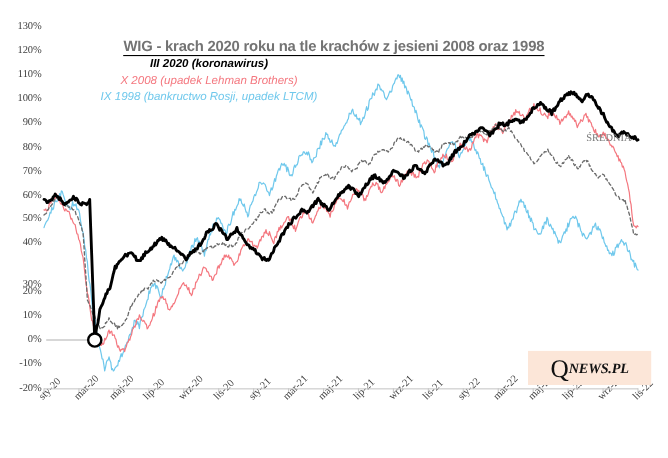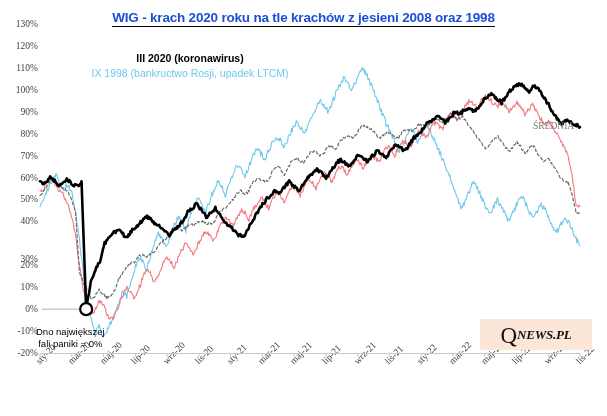--- a/index.html
+++ b/index.html
@@ -23,45 +23,46 @@
   svg.chart-svg {
     position: absolute;
     left: 0; top: 0;
     width: 607px;
     height: 416px;
     display: block;
   }
   .chart-title {
     position: absolute;
     left: 0;
-    top: 10px;
+    top: 34px;
     width: 607px;
     text-align: center;
     font-family: "Liberation Sans", sans-serif;
     font-size: 13.5px;
     font-weight: bold;
-    color: #1d4ed8;
+    color: #737373;
     letter-spacing: -0.2px;
   }
   .chart-title span.tt {
     border-bottom: 1.5px solid #000;
     padding-bottom: 1px;
   }
   .legend-block {
     position: absolute;
     left: 40px;
     top: 51px;
     width: 300px;
     text-align: center;
     line-height: 15px;
   }
   .legend-line {
     font-family: "Liberation Sans", sans-serif;
     font-size: 10.5px;
     white-space: nowrap;
+    font-style: italic;
   }
   .legend-black { color: #000000; font-weight: bold; }
   .legend-red   { color: #F4777F; }
   .legend-blue  { color: #6FC8EC; }
   .ylabel {
     position: absolute;
     right: 0;
     width: 34px;
     text-align: right;
     font-family: "Liberation Serif", serif;
@@ -170,20 +171,21 @@
       <path d="M40.00,195.44L40.79,194.68L41.58,194.36L42.36,193.54L43.15,190.78L43.94,190.48L44.73,188.49L45.52,188.81L46.31,187.00L47.09,186.11L47.88,185.19L48.67,184.27L49.46,181.09L50.25,181.95L51.04,180.23L51.82,179.99L52.61,180.81L53.40,180.53L54.19,180.17L54.98,181.28L55.77,182.68L56.55,182.83L57.34,184.85L58.13,184.28L58.92,185.03L59.71,187.46L60.50,187.20L61.28,186.45L62.07,188.17L62.86,188.74L63.65,187.91L64.44,187.89L65.23,188.99L66.01,190.60L66.80,190.91L67.59,190.45L68.38,191.66L69.17,195.31L69.96,195.87L70.74,197.33L71.53,200.02L72.32,202.25L73.11,204.57L73.90,205.06L74.69,209.47L75.47,211.13L76.26,222.62L77.05,236.03L77.84,247.32L78.63,259.37L79.42,272.76L80.20,274.35L80.99,276.79L81.78,277.48L82.57,280.04L83.36,281.99L84.15,285.03L84.93,286.59L85.72,286.03L86.51,288.61L87.30,290.09L88.09,289.96L88.88,292.60L89.66,294.53L90.45,297.66L91.24,299.15L92.03,297.86L92.82,297.97L93.61,297.88L94.39,297.02L95.18,296.64L95.97,293.36L96.76,293.46L97.55,291.57L98.34,291.70L99.12,288.88L99.91,291.47L100.70,292.40L101.49,292.98L102.28,294.20L103.07,293.15L103.85,293.38L104.64,295.72L105.43,297.52L106.22,296.05L107.01,299.42L107.80,296.51L108.58,297.44L109.37,295.66L110.16,295.96L110.95,295.84L111.74,294.52L112.53,293.97L113.31,293.26L114.10,290.74L114.89,290.24L115.68,288.25L116.47,286.11L117.26,282.81L118.04,281.32L118.83,277.45L119.62,278.22L120.41,276.50L121.20,274.10L121.99,274.47L122.77,272.35L123.56,271.05L124.35,270.48L125.14,269.63L125.93,267.47L126.72,267.87L127.50,267.38L128.29,264.75L129.08,264.83L129.87,262.82L130.66,264.11L131.45,261.87L132.23,262.45L133.02,262.18L133.81,262.00L134.60,262.88L135.39,260.56L136.18,259.96L136.96,258.13L137.75,257.17L138.54,257.67L139.33,254.77L140.12,255.61L140.91,256.19L141.69,255.46L142.48,254.33L143.27,255.42L144.06,255.14L144.85,256.91L145.64,256.38L146.42,257.48L147.21,256.90L148.00,254.84L148.79,255.43L149.58,253.98L150.36,254.78L151.15,253.04L151.94,252.92L152.73,252.57L153.52,252.45L154.31,251.94L155.09,251.42L155.88,250.02L156.67,248.90L157.46,246.75L158.25,246.17L159.04,245.35L159.82,243.43L160.61,242.88L161.40,242.16L162.19,240.85L162.98,241.76L163.77,239.14L164.55,239.03L165.34,239.77L166.13,239.15L166.92,237.16L167.71,236.09L168.50,235.47L169.28,236.43L170.07,233.92L170.86,234.55L171.65,233.73L172.44,231.93L173.23,231.57L174.01,231.43L174.80,230.88L175.59,229.67L176.38,228.55L177.17,229.73L177.96,227.06L178.74,228.99L179.53,229.77L180.32,229.87L181.11,229.69L181.90,231.09L182.69,230.08L183.47,228.68L184.26,228.23L185.05,228.69L185.84,226.70L186.63,227.58L187.42,225.56L188.20,225.88L188.99,224.47L189.78,224.38L190.57,224.38L191.36,224.01L192.15,223.80L192.93,225.63L193.72,226.23L194.51,224.43L195.30,223.60L196.09,223.66L196.88,221.37L197.66,221.76L198.45,222.60L199.24,221.92L200.03,221.24L200.82,221.53L201.61,222.13L202.39,220.65L203.18,222.87L203.97,221.58L204.76,223.21L205.55,222.56L206.34,224.40L207.12,224.22L207.91,224.51L208.70,222.42L209.49,223.27L210.28,222.80L211.07,224.33L211.85,223.64L212.64,224.10L213.43,223.67L214.22,221.11L215.01,221.10L215.80,219.20L216.58,216.21L217.37,215.50L218.16,214.78L218.95,213.52L219.74,211.29L220.53,211.58L221.31,211.71L222.10,211.22L222.89,209.00L223.68,207.97L224.47,208.48L225.26,208.20L226.04,208.02L226.83,206.82L227.62,205.83L228.41,205.12L229.20,203.68L229.99,203.43L230.77,201.78L231.56,200.07L232.35,199.32L233.14,200.40L233.93,197.08L234.72,197.40L235.50,195.92L236.29,192.94L237.08,193.28L237.87,193.25L238.66,192.98L239.45,191.25L240.23,190.15L241.02,189.76L241.81,191.97L242.60,193.72L243.39,192.88L244.18,193.93L244.96,194.49L245.75,192.90L246.54,192.22L247.33,193.75L248.12,190.35L248.91,191.79L249.69,187.96L250.48,186.70L251.27,184.54L252.06,184.35L252.85,181.81L253.64,180.94L254.42,181.89L255.21,181.72L256.00,180.15L256.79,178.59L257.58,179.06L258.36,178.86L259.15,178.43L259.94,179.15L260.73,180.60L261.52,179.94L262.31,180.40L263.09,180.29L263.88,180.25L264.67,182.50L265.46,181.96L266.25,180.30L267.04,181.07L267.82,181.30L268.61,179.82L269.40,178.13L270.19,177.14L270.98,175.72L271.77,171.76L272.55,170.24L273.34,169.72L274.13,169.17L274.92,167.92L275.71,167.78L276.50,167.59L277.28,166.10L278.07,166.53L278.86,166.99L279.65,167.19L280.44,168.28L281.23,170.88L282.01,171.85L282.80,172.63L283.59,173.12L284.38,175.46L285.17,173.74L285.96,172.86L286.74,170.21L287.53,168.97L288.32,166.05L289.11,166.54L289.90,165.03L290.69,161.59L291.47,161.52L292.26,160.44L293.05,160.46L293.84,159.66L294.63,159.53L295.42,159.32L296.20,158.51L296.99,159.90L297.78,158.37L298.57,159.36L299.36,162.04L300.15,162.66L300.93,161.89L301.72,161.48L302.51,161.06L303.30,163.41L304.09,162.52L304.88,160.42L305.66,159.60L306.45,158.29L307.24,156.43L308.03,156.39L308.82,155.31L309.61,154.23L310.39,151.81L311.18,151.36L311.97,150.98L312.76,152.25L313.55,152.01L314.34,150.48L315.12,150.20L315.91,150.85L316.70,152.60L317.49,153.73L318.28,153.32L319.07,155.03L319.85,156.14L320.64,154.34L321.43,154.62L322.22,154.32L323.01,153.70L323.80,153.22L324.58,153.31L325.37,149.71L326.16,148.94L326.95,147.56L327.74,146.42L328.53,145.74L329.31,146.95L330.10,146.25L330.89,147.66L331.68,146.05L332.47,146.61L333.26,148.20L334.04,148.97L334.83,149.87L335.62,148.51L336.41,148.77L337.20,146.87L337.99,145.74L338.77,142.62L339.56,141.68L340.35,140.32L341.14,140.39L341.93,139.79L342.72,140.20L343.50,137.50L344.29,138.15L345.08,137.68L345.87,137.00L346.66,137.25L347.45,136.01L348.23,136.15L349.02,135.93L349.81,137.45L350.60,137.67L351.39,136.91L352.18,137.30L352.96,138.26L353.75,136.60L354.54,136.63L355.33,134.97L356.12,134.87L356.91,134.19L357.69,132.32L358.48,129.32L359.27,128.87L360.06,129.34L360.85,126.69L361.64,125.56L362.42,126.59L363.21,126.11L364.00,125.13L364.79,126.57L365.58,127.17L366.36,127.93L367.15,126.29L367.94,127.93L368.73,128.84L369.52,129.53L370.31,128.80L371.09,128.58L371.88,129.96L372.67,131.80L373.46,131.30L374.25,131.57L375.04,133.21L375.82,133.31L376.61,134.32L377.40,137.12L378.19,138.08L378.98,137.91L379.77,137.42L380.55,138.28L381.34,135.60L382.13,135.60L382.92,134.64L383.71,135.81L384.50,133.25L385.28,134.05L386.07,133.35L386.86,132.17L387.65,131.29L388.44,132.59L389.23,133.60L390.01,133.25L390.80,133.14L391.59,133.59L392.38,134.12L393.17,135.97L393.96,135.97L394.74,138.46L395.53,138.09L396.32,137.67L397.11,137.16L397.90,137.56L398.69,139.08L399.47,135.87L400.26,134.65L401.05,135.24L401.84,131.64L402.63,130.29L403.42,131.00L404.20,130.41L404.99,130.08L405.78,130.32L406.57,130.15L407.36,129.25L408.15,130.13L408.93,129.71L409.72,130.99L410.51,130.61L411.30,129.75L412.09,131.56L412.88,131.39L413.66,128.99L414.45,128.96L415.24,128.61L416.03,128.76L416.82,125.66L417.61,125.65L418.39,123.96L419.18,126.15L419.97,124.38L420.76,124.57L421.55,125.21L422.34,125.92L423.12,124.69L423.91,125.38L424.70,125.32L425.49,126.19L426.28,125.97L427.07,125.26L427.85,124.90L428.64,124.40L429.43,124.76L430.22,122.13L431.01,121.62L431.80,120.04L432.58,120.14L433.37,118.92L434.16,119.36L434.95,119.48L435.74,118.74L436.53,118.96L437.31,120.62L438.10,119.44L438.89,119.68L439.68,120.86L440.47,121.97L441.26,122.81L442.04,121.82L442.83,122.83L443.62,121.00L444.41,118.85L445.20,119.85L445.99,117.37L446.77,117.28L447.56,117.65L448.35,116.85L449.14,115.66L449.93,113.52L450.72,113.29L451.50,114.80L452.29,114.20L453.08,116.77L453.87,116.20L454.66,118.24L455.45,117.04L456.23,118.15L457.02,119.11L457.81,120.13L458.60,119.85L459.39,117.57L460.18,119.09L460.96,117.50L461.75,116.69L462.54,115.74L463.33,118.28L464.12,119.43L464.91,119.01L465.69,120.63L466.48,121.12L467.27,123.08L468.06,125.56L468.85,125.96L469.64,126.58L470.42,127.21L471.21,129.07L472.00,129.09L472.79,129.36L473.58,131.47L474.36,133.55L475.15,133.42L475.94,134.53L476.73,137.61L477.52,138.08L478.31,137.92L479.09,139.46L479.88,140.58L480.67,141.48L481.46,141.40L482.25,144.34L483.04,145.81L483.82,146.07L484.61,146.81L485.40,148.94L486.19,148.31L486.98,147.62L487.77,147.41L488.55,146.19L489.34,145.03L490.13,144.25L490.92,142.31L491.71,141.62L492.50,140.27L493.28,139.81L494.07,140.06L494.86,137.85L495.65,137.98L496.44,138.01L497.23,137.15L498.01,135.55L498.80,138.34L499.59,137.70L500.38,140.42L501.17,140.98L501.96,141.47L502.74,141.71L503.53,144.26L504.32,146.08L505.11,147.90L505.90,148.44L506.69,147.45L507.47,150.30L508.26,150.22L509.05,150.82L509.84,151.52L510.63,149.85L511.42,147.97L512.20,148.56L512.99,146.75L513.78,145.17L514.57,144.86L515.36,144.23L516.15,142.81L516.93,141.23L517.72,143.71L518.51,143.25L519.30,145.76L520.09,145.03L520.88,146.04L521.66,149.43L522.45,150.44L523.24,149.59L524.03,150.93L524.82,153.31L525.61,153.45L526.39,151.11L527.18,151.96L527.97,150.06L528.76,148.52L529.55,147.77L530.34,146.36L531.12,146.45L531.91,145.37L532.70,145.04L533.49,147.02L534.28,146.19L535.07,147.28L535.85,151.04L536.64,150.90L537.43,153.70L538.22,155.03L539.01,155.84L539.80,157.22L540.58,157.76L541.37,157.94L542.16,159.72L542.95,160.01L543.74,161.84L544.53,160.89L545.31,160.26L546.10,159.74L546.89,158.87L547.68,158.33L548.47,158.65L549.26,159.10L550.04,161.52L550.83,162.94L551.62,162.74L552.41,165.40L553.20,165.26L553.99,167.11L554.77,167.87L555.56,168.80L556.35,170.31L557.14,171.53L557.93,172.76L558.72,173.80L559.50,176.72L560.29,178.15L561.08,178.48L561.87,178.02L562.66,179.11L563.45,181.39L564.23,181.50L565.02,181.31L565.81,181.69L566.60,181.49L567.39,182.94L568.18,181.33L568.96,185.40L569.75,186.24L570.54,189.79L571.33,192.29L572.12,194.75L572.91,198.25L573.69,201.95L574.48,205.53L575.27,207.98L576.06,213.29L576.85,212.99L577.64,212.60L578.42,213.46L579.21,213.09L580.00,214.82" fill="none" stroke="#6b6b6b" stroke-width="1.2" stroke-linejoin="round" stroke-linecap="round" stroke-dasharray="3,2.5"></path>
       <path d="M40.00,181.28L40.92,181.46L41.85,182.25L42.77,184.22L43.69,184.01L44.62,182.43L45.54,182.63L46.46,181.59L47.38,181.77L48.31,179.03L49.23,178.41L50.15,176.42L51.08,177.74L52.00,178.98L52.92,178.75L53.85,181.45L54.77,179.81L55.69,182.27L56.62,183.15L57.54,185.34L58.46,186.03L59.38,184.68L60.31,185.14L61.23,183.82L62.15,183.67L63.08,182.41L64.00,181.70L64.92,181.72L65.85,180.77L66.77,178.42L67.69,180.60L68.62,181.97L69.54,180.18L70.46,181.61L71.38,184.28L72.31,184.97L73.23,185.89L74.15,186.32L75.08,184.09L76.00,184.68L76.92,184.74L77.85,185.36L78.77,186.03L79.69,184.49L80.62,184.16L81.54,181.25L82.46,207.29L83.38,231.99L84.31,258.05L85.23,282.92L86.15,310.80L87.08,303.02L88.00,296.94L88.92,294.32L89.85,288.13L90.77,281.26L91.69,279.17L92.62,277.59L93.54,275.53L94.46,272.42L95.38,270.68L96.31,266.89L97.23,267.01L98.15,263.40L99.08,263.27L100.00,262.22L100.92,258.36L101.85,254.31L102.77,249.98L103.69,246.74L104.62,242.03L105.54,243.75L106.46,240.36L107.38,239.74L108.31,237.77L109.23,237.39L110.15,236.11L111.08,235.59L112.00,234.37L112.92,233.12L113.85,231.23L114.77,231.69L115.69,232.88L116.62,230.31L117.54,230.13L118.46,229.91L119.38,229.73L120.31,230.37L121.23,231.72L122.15,233.33L123.08,232.85L124.00,236.65L124.92,236.92L125.85,236.67L126.77,236.89L127.69,236.99L128.62,234.26L129.54,235.28L130.46,231.21L131.38,232.49L132.31,228.79L133.23,229.55L134.15,229.37L135.08,228.52L136.00,227.53L136.92,225.51L137.85,226.61L138.77,224.35L139.69,223.86L140.62,220.99L141.54,222.70L142.46,221.00L143.38,218.61L144.31,218.60L145.23,216.76L146.15,217.60L147.08,215.71L148.00,218.77L148.92,216.93L149.85,218.84L150.77,218.18L151.69,220.25L152.62,222.27L153.54,221.48L154.46,224.23L155.38,223.36L156.31,224.41L157.23,225.42L158.15,225.32L159.08,224.87L160.00,227.00L160.92,228.28L161.85,228.27L162.77,229.08L163.69,230.06L164.62,231.35L165.54,231.09L166.46,231.81L167.38,232.70L168.31,234.83L169.23,236.29L170.15,235.30L171.08,232.21L172.00,232.41L172.92,229.41L173.85,230.23L174.77,229.23L175.69,227.80L176.62,228.84L177.54,226.15L178.46,226.53L179.38,226.50L180.31,223.41L181.23,221.54L182.15,223.19L183.08,221.44L184.00,219.36L184.92,217.43L185.85,217.00L186.77,214.16L187.69,210.92L188.62,210.42L189.54,211.12L190.46,208.66L191.38,209.56L192.31,209.03L193.23,208.83L194.15,207.43L195.08,204.03L196.00,203.09L196.92,203.24L197.85,204.77L198.77,206.95L199.69,209.23L200.62,207.73L201.54,209.43L202.46,211.85L203.38,212.75L204.31,212.73L205.23,214.37L206.15,217.84L207.08,217.81L208.00,216.20L208.92,214.72L209.85,212.64L210.77,213.00L211.69,212.60L212.62,211.07L213.54,211.48L214.46,209.30L215.38,206.75L216.31,210.68L217.23,211.28L218.15,212.99L219.08,213.60L220.00,213.94L220.92,216.66L221.85,217.61L222.77,219.52L223.69,220.68L224.62,222.56L225.54,222.42L226.46,223.10L227.38,225.64L228.31,225.03L229.23,226.11L230.15,225.67L231.08,227.23L232.00,226.89L232.92,230.31L233.85,230.93L234.77,230.65L235.69,231.36L236.62,232.69L237.54,233.88L238.46,236.21L239.38,234.83L240.31,234.08L241.23,236.35L242.15,236.78L243.08,235.58L244.00,236.61L244.92,235.86L245.85,233.19L246.77,230.44L247.69,230.07L248.62,228.80L249.54,224.93L250.46,223.84L251.38,223.16L252.31,221.96L253.23,219.73L254.15,219.45L255.08,215.61L256.00,213.27L256.92,212.29L257.85,212.96L258.77,209.63L259.69,208.03L260.62,206.57L261.54,206.87L262.46,203.09L263.38,203.65L264.31,203.70L265.23,202.54L266.15,198.71L267.08,197.22L268.00,197.96L268.92,198.37L269.85,196.89L270.77,195.50L271.69,194.80L272.62,194.36L273.54,191.48L274.46,190.07L275.38,191.86L276.31,190.99L277.23,192.07L278.15,192.69L279.08,193.83L280.00,192.03L280.92,192.26L281.85,190.21L282.77,188.28L283.69,186.77L284.62,188.03L285.54,185.29L286.46,183.16L287.38,185.04L288.31,181.71L289.23,180.26L290.15,182.18L291.08,182.70L292.00,185.71L292.92,185.09L293.85,187.59L294.77,185.76L295.69,187.31L296.62,187.61L297.54,189.83L298.46,191.09L299.38,191.12L300.31,189.60L301.23,187.55L302.15,184.74L303.08,185.29L304.00,183.50L304.92,181.69L305.85,180.46L306.77,179.62L307.69,176.85L308.62,177.77L309.54,175.12L310.46,175.38L311.38,174.00L312.31,174.53L313.23,172.26L314.15,171.80L315.08,170.09L316.00,170.92L316.92,168.46L317.85,169.44L318.77,172.19L319.69,170.77L320.62,171.02L321.54,171.76L322.46,173.57L323.38,176.00L324.31,175.31L325.23,177.44L326.15,178.76L327.08,175.74L328.00,176.42L328.92,174.48L329.85,171.81L330.77,170.96L331.69,170.47L332.62,167.22L333.54,168.19L334.46,167.38L335.38,165.51L336.31,162.54L337.23,163.08L338.15,160.17L339.08,162.54L340.00,159.18L340.92,158.88L341.85,161.86L342.77,162.34L343.69,162.07L344.62,161.42L345.54,164.71L346.46,163.34L347.38,164.73L348.31,166.30L349.23,164.98L350.15,165.94L351.08,164.50L352.00,162.92L352.92,162.97L353.85,160.77L354.77,159.89L355.69,159.02L356.62,156.00L357.54,154.88L358.46,155.73L359.38,155.53L360.31,156.16L361.23,156.22L362.15,157.03L363.08,158.28L364.00,159.73L364.92,158.89L365.85,158.99L366.77,162.43L367.69,161.98L368.62,159.60L369.54,159.04L370.46,159.19L371.38,156.33L372.31,154.61L373.23,156.03L374.15,155.52L375.08,154.36L376.00,150.92L376.92,150.34L377.85,150.33L378.77,150.74L379.69,153.54L380.62,153.51L381.54,154.37L382.46,154.02L383.38,154.77L384.31,156.91L385.23,156.55L386.15,158.03L387.08,156.13L388.00,156.21L388.92,152.49L389.85,151.10L390.77,149.68L391.69,149.41L392.62,148.42L393.54,147.91L394.46,145.14L395.38,144.63L396.31,145.80L397.23,145.41L398.15,145.25L399.08,147.21L400.00,147.48L400.92,147.09L401.85,147.79L402.77,150.95L403.69,149.68L404.62,149.87L405.54,149.33L406.46,148.08L407.38,149.02L408.31,146.81L409.23,143.47L410.15,144.57L411.08,140.62L412.00,141.91L412.92,138.56L413.85,136.47L414.77,138.52L415.69,136.56L416.62,134.82L417.54,135.80L418.46,133.64L419.38,133.29L420.31,132.94L421.23,132.45L422.15,128.46L423.08,129.08L424.00,128.41L424.92,125.99L425.85,124.85L426.77,122.63L427.69,122.15L428.62,122.41L429.54,121.05L430.46,121.93L431.38,122.09L432.31,119.63L433.23,119.14L434.15,119.58L435.08,118.61L436.00,116.77L436.92,116.17L437.85,116.11L438.77,116.06L439.69,117.09L440.62,118.51L441.54,118.68L442.46,119.08L443.38,119.92L444.31,121.10L445.23,123.57L446.15,121.52L447.08,119.71L448.00,121.09L448.92,118.32L449.85,117.62L450.77,116.90L451.69,116.71L452.62,116.12L453.54,111.82L454.46,113.38L455.38,112.13L456.31,112.97L457.23,111.66L458.15,114.46L459.08,114.14L460.00,113.60L460.92,111.71L461.85,113.90L462.77,109.78L463.69,110.79L464.62,110.15L465.54,110.58L466.46,109.13L467.38,109.69L468.31,108.34L469.23,108.24L470.15,109.19L471.08,108.94L472.00,109.27L472.92,111.78L473.85,111.34L474.77,109.81L475.69,111.08L476.62,108.32L477.54,108.35L478.46,108.52L479.38,106.24L480.31,105.79L481.23,104.30L482.15,102.64L483.08,102.33L484.00,98.33L484.92,97.73L485.85,98.60L486.77,97.77L487.69,97.42L488.62,94.90L489.54,95.02L490.46,95.27L491.38,93.11L492.31,94.62L493.23,94.74L494.15,95.63L495.08,98.45L496.00,97.48L496.92,99.94L497.85,100.79L498.77,101.25L499.69,99.57L500.62,100.47L501.54,104.34L502.46,100.37L503.38,98.76L504.31,100.41L505.23,97.60L506.15,96.82L507.08,95.73L508.00,92.88L508.92,92.12L509.85,89.67L510.77,91.46L511.69,89.75L512.62,89.56L513.54,86.53L514.46,86.53L515.38,85.34L516.31,86.21L517.23,84.04L518.15,85.81L519.08,83.44L520.00,84.12L520.92,85.39L521.85,83.92L522.77,86.16L523.69,85.50L524.62,88.16L525.54,88.20L526.46,89.87L527.38,89.62L528.31,91.49L529.23,92.60L530.15,90.78L531.08,90.08L532.00,87.78L532.92,85.90L533.85,86.39L534.77,85.41L535.69,87.95L536.62,88.24L537.54,87.62L538.46,88.10L539.38,90.70L540.31,90.93L541.23,92.70L542.15,95.57L543.08,96.65L544.00,98.51L544.92,97.81L545.85,99.92L546.77,103.37L547.69,103.29L548.62,102.99L549.54,106.67L550.46,108.91L551.38,111.21L552.31,111.15L553.23,113.28L554.15,115.22L555.08,115.23L556.00,115.80L556.92,119.42L557.85,118.54L558.77,120.31L559.69,123.39L560.62,122.46L561.54,124.58L562.46,124.27L563.38,121.80L564.31,121.61L565.23,120.04L566.15,121.28L567.08,119.62L568.00,120.69L568.92,121.16L569.85,123.00L570.77,121.29L571.69,123.30L572.62,124.01L573.54,124.85L574.46,125.43L575.38,124.60L576.31,126.06L577.23,124.04L578.15,126.04L579.08,127.58L580.00,127.09" fill="none" stroke="#000000" stroke-width="2.6" stroke-linejoin="round" stroke-linecap="round"></path>
       <circle cx="86.15384615384616" cy="309.1333333333333" r="6" fill="#ffffff" stroke="#000000" stroke-width="2.2"></circle>
       <line x1="42" x2="79.15384615384616" y1="309.1333333333333" y2="309.1333333333333" stroke="#b0b0b0" stroke-width="1"></line>
     </svg>
 
   <div class="chart-title"><span class="tt">WIG - krach 2020 roku na tle krachów z jesieni 2008 oraz 1998</span></div>
 
   <div class="legend-block">
     <div class="legend-line legend-black">III 2020  (koronawirus)</div>
+    <div class="legend-line legend-red">X 2008  (upadek Lehman Brothers)</div>
     <div class="legend-line legend-blue">IX 1998  (bankructwo Rosji, upadek LTCM)</div>
   </div>
 
   <div class="ylabels-wrap" id="ylabels">
       <div class="ylabel" style="top: 24px;">130%</div>
       <div class="ylabel" style="top: 45.9333px;">120%</div>
       <div class="ylabel" style="top: 67.8667px;">110%</div>
       <div class="ylabel" style="top: 89.8px;">100%</div>
       <div class="ylabel" style="top: 111.733px;">90%</div>
       <div class="ylabel" style="top: 133.667px;">80%</div>
@@ -214,24 +216,20 @@
       <div class="xlabel" style="left: 415.176px; top: 359px;">sty-22</div>
       <div class="xlabel" style="left: 446.941px; top: 359px;">mar-22</div>
       <div class="xlabel" style="left: 478.706px; top: 359px;">maj-22</div>
       <div class="xlabel" style="left: 510.471px; top: 359px;">lip-22</div>
       <div class="xlabel" style="left: 542.235px; top: 359px;">wrz-22</div>
       <div class="xlabel" style="left: 574px; top: 359px;">lis-22</div>
     </div>
 
   <div class="plot-border-bottom"></div>
 
-  <div class="annot-panic">
-    <div>Dno największej</div>
-    <div>fali paniki = 0%</div>
-  </div>
 
   <div class="annot-srednia">ŚREDNIA</div>
 
   <div class="logo-box">
     <span class="logo-q">Q</span>
       <span class="logo-rest">NEWS.PL</span>
   </div>
 
 </div>
 

